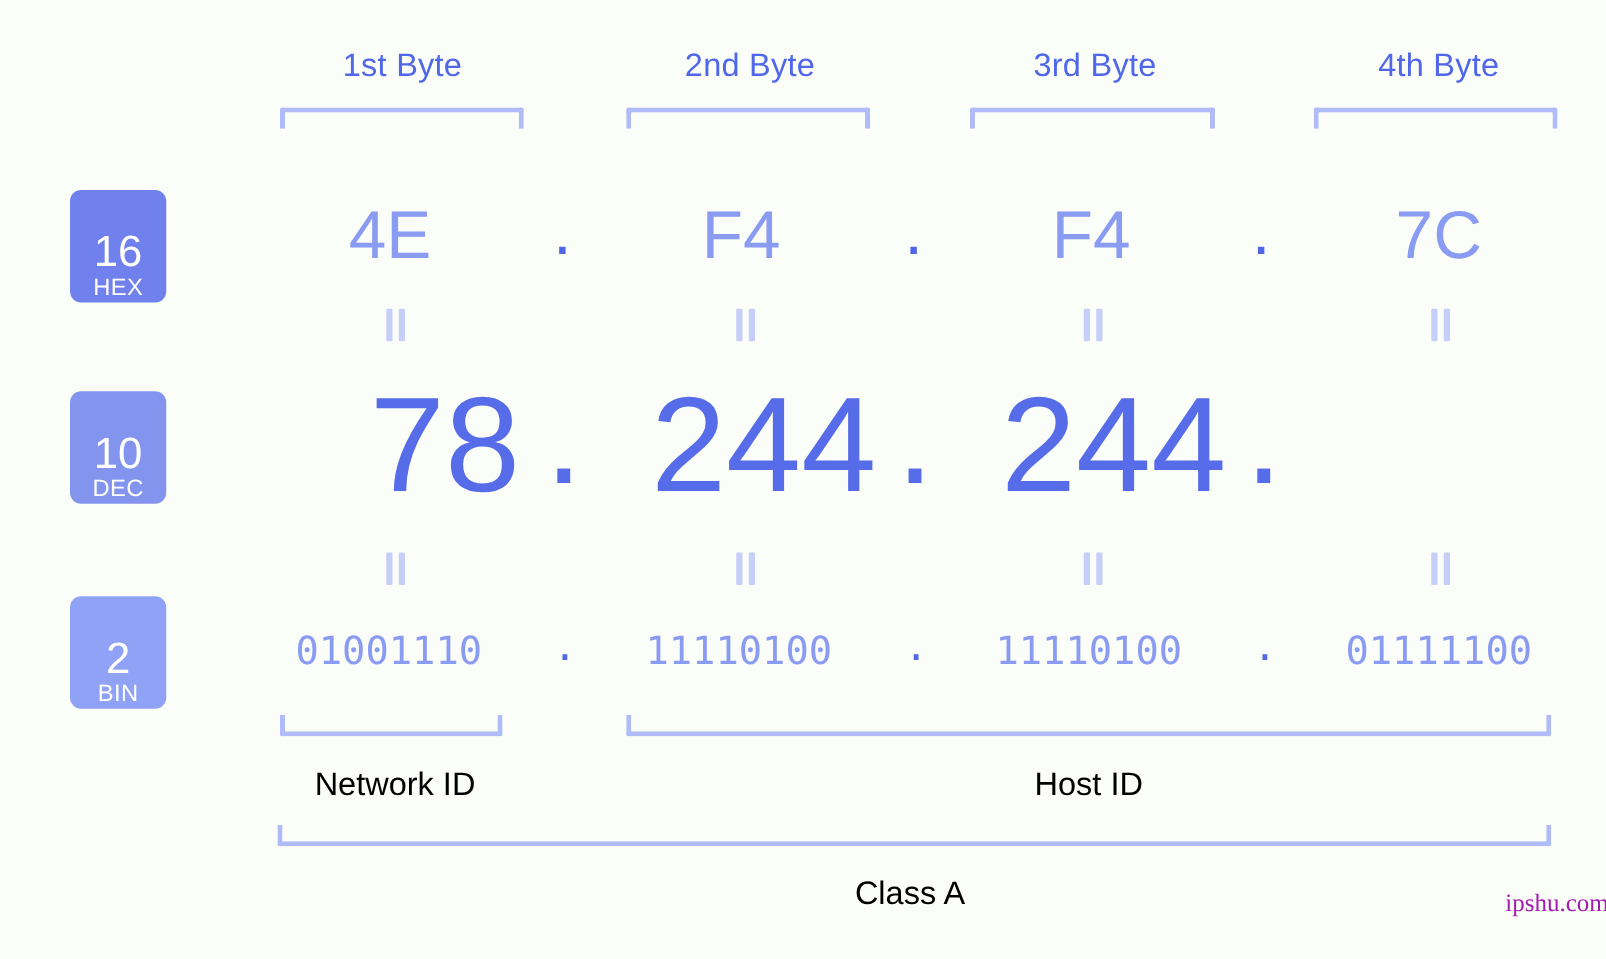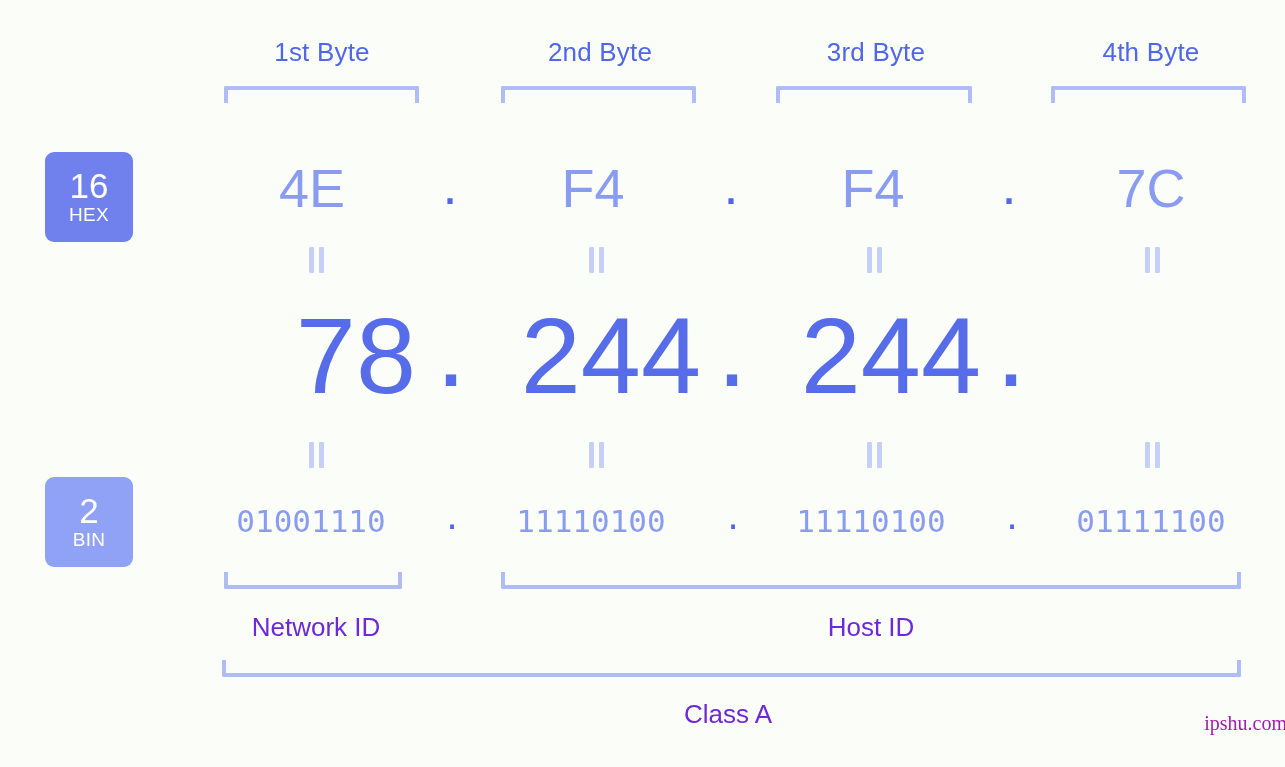--- a/index.html
+++ b/index.html
@@ -49,29 +49,29 @@
     height: 17px;
     border-bottom: 4px solid #afbcf7;
     border-left: 4px solid #afbcf7;
     border-right: 4px solid #afbcf7;
     border-radius: 0 0 2px 2px;
   }
 
   
   .badge {
     position: absolute;
-    left: 29px;
-    width: 88px;
+    left: 40px;
+    width: 77px;
     border-radius: 9px;
     color: #ffffff;
     text-align: center;
     display: flex;
     flex-direction: column;
     align-items: center;
-    justify-content: center;
+    justify-content: flex-end;
   }
   .badge .num {
     font-size: 35px;
     line-height: 36px;
     font-weight: 400;
   }
   .badge .nm {
     font-size: 19px;
     line-height: 22px;
     font-weight: 400;
@@ -168,21 +168,21 @@
     white-space: nowrap;
   }
 
   
   .section-label {
     position: absolute;
     height: 38px;
     line-height: 38px;
     text-align: center;
     font-size: 26px;
-    color: #6d28d9;
+    color: #000000;
     white-space: nowrap;
   }
 
   
   #watermark {
     position: absolute;
     right: 14px;
     top: 712px;
     font-family: Liberation Serif, serif;
     font-size: 20px;
@@ -229,20 +229,24 @@
   </div>
   <div class="eq" style="left:843px; top:243px;">
     <span></span>
     <span></span>
   </div>
   <div class="eq" style="left:1121px; top:243px;">
     <span></span>
     <span></span>
   </div>
 
+  <div class="badge" id="badge-dec">
+    <span class="num">10</span>
+    <span class="nm">DEC</span>
+  </div>
 
   <div class="dec-val" style="left:205px; width:195px;">78</div>
   <div class="dec-dot" style="left:397px; width:76px;">.</div>
   <div class="dec-val" style="left:470px; width:215px;">244</div>
   <div class="dec-dot" style="left:678px; width:76px;">.</div>
   <div class="dec-val" style="left:750px; width:215px;">244</div>
   <div class="dec-dot" style="left:957px; width:76px;">.</div>
 
   <div class="eq" style="left:285px; top:438px;">
     <span></span>

